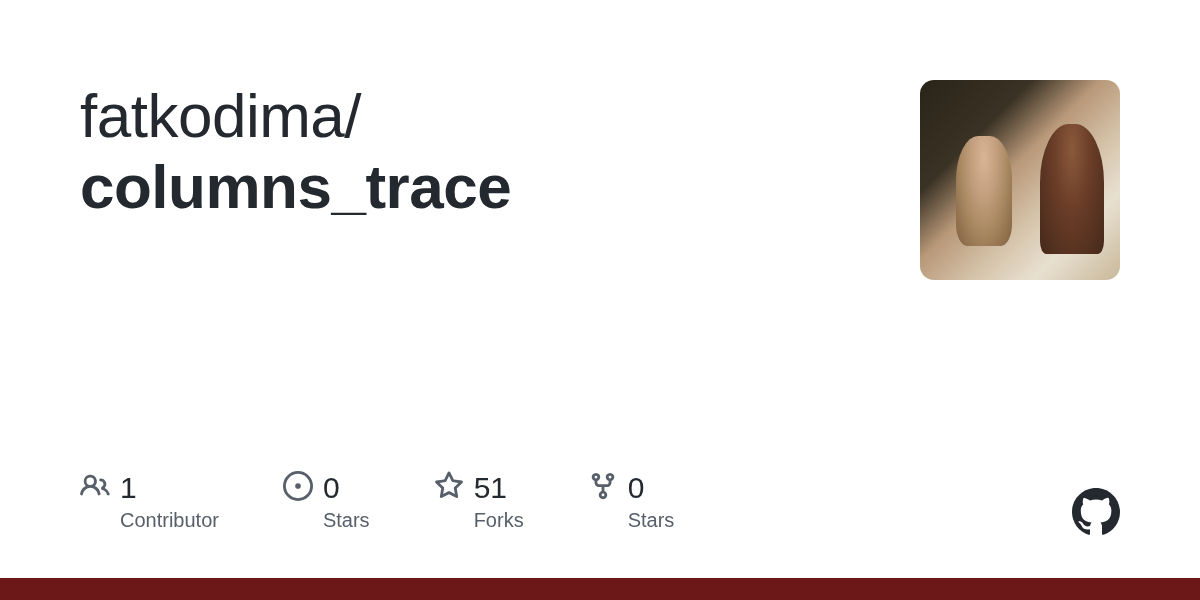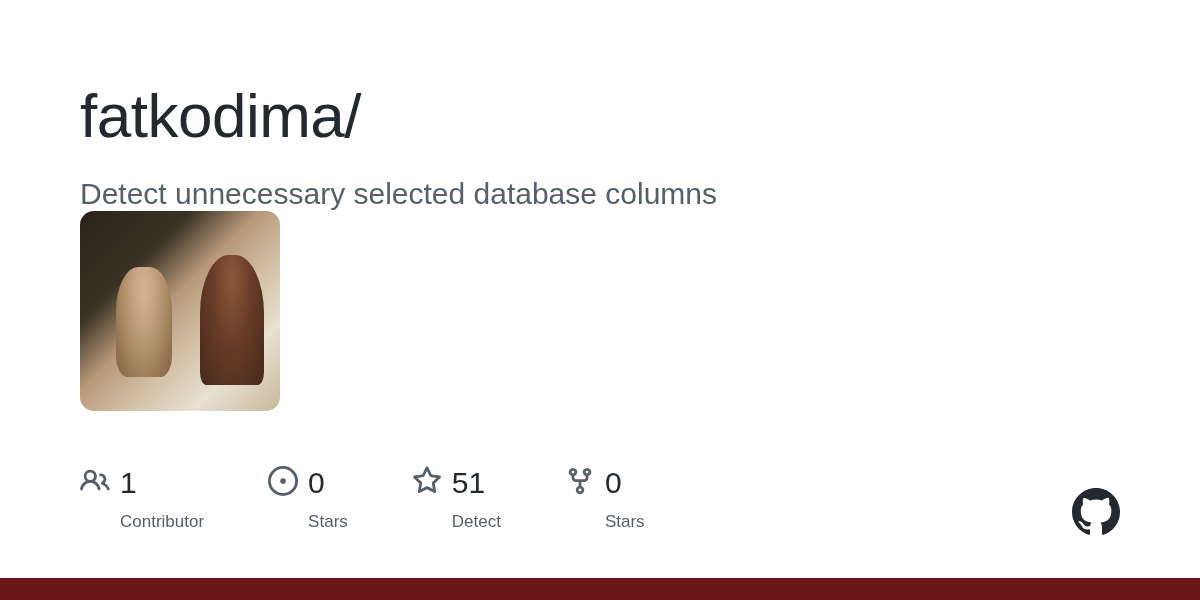--- a/index.html
+++ b/index.html
@@ -9,21 +9,20 @@
     font-family: -apple-system, BlinkMacSystemFont, "Segoe UI", Helvetica, Arial, sans-serif;
     background: #ffffff;
     position: relative;
     overflow: hidden;
   }
   .card {
     padding: 80px 80px 0 80px;
     display: flex;
     justify-content: space-between;
     align-items: flex-start;
-    flex-direction: column;
   }
   .text-block {
     flex: 1;
     padding-right: 40px;
   }
   .repo-title {
     font-size: 62px;
     font-weight: 600;
     line-height: 1.15;
     color: #24292f;
@@ -90,23 +89,23 @@
     width: 30px;
     height: 30px;
     fill: #57606a;
   }
   .stat-value {
     font-size: 30px;
     color: #24292f;
     font-weight: 400;
   }
   .stat-label {
-    margin-top: 12px;
+    margin-top: 4px;
     margin-left: 40px;
-    font-size: 17px;
+    font-size: 20px;
     color: #57606a;
   }
   .github-logo {
     position: absolute;
     right: 80px;
     bottom: 64px;
     width: 48px;
     height: 48px;
   }
   .github-logo svg {
@@ -123,22 +122,22 @@
     background: #6d1818;
   }
 </style>
 </head>
 <body>
 
 <div class="card">
   <div class="text-block">
     <h1 class="repo-title">
       <span class="owner">fatkodima</span><span class="owner">/</span><br>
+      <span class="name">columns_trace</span>
     </h1>
-    <p class="description">Detect unnecessary selected database columns</p>
   </div>
   <div class="avatar"></div>
 </div>
 
 <div class="stats">
 
   <div class="stat">
     <div class="stat-top">
       <span>
         <svg viewBox="0 0 16 16">
@@ -165,21 +164,21 @@
 
   <div class="stat">
     <div class="stat-top">
       <span>
         <svg viewBox="0 0 16 16">
             <path d="M8 .25a.75.75 0 0 1 .673.418l1.882 3.815 4.21.612a.75.75 0 0 1 .416 1.279l-3.046 2.97.719 4.192a.751.751 0 0 1-1.088.791L8 12.347l-3.766 1.98a.75.75 0 0 1-1.088-.79l.72-4.194L.818 6.374a.75.75 0 0 1 .416-1.28l4.21-.611L7.327.668A.75.75 0 0 1 8 .25Zm0 2.445L6.615 5.5a.75.75 0 0 1-.564.41l-3.097.45 2.24 2.184a.75.75 0 0 1 .216.664l-.528 3.084 2.769-1.456a.75.75 0 0 1 .698 0l2.77 1.456-.53-3.084a.75.75 0 0 1 .216-.664l2.24-2.183-3.096-.45a.75.75 0 0 1-.564-.41L8 2.694Z"></path>
           </svg>
       </span>
       <span class="stat-value">51</span>
     </div>
-    <span class="stat-label">Detect</span>
+    <span class="stat-label">Forks</span>
   </div>
 
   <div class="stat">
     <div class="stat-top">
       <span>
         <svg viewBox="0 0 16 16">
             <path d="M5 5.372v.878c0 .414.336.75.75.75h4.5a.75.75 0 0 0 .75-.75v-.878a2.25 2.25 0 1 1 1.5 0v.878a2.25 2.25 0 0 1-2.25 2.25h-1.5v2.128a2.251 2.251 0 1 1-1.5 0V8.5h-1.5A2.25 2.25 0 0 1 3.5 6.25v-.878a2.25 2.25 0 1 1 1.5 0ZM5 3.25a.75.75 0 1 0-1.5 0 .75.75 0 0 0 1.5 0Zm6.75.75a.75.75 0 1 0 0-1.5.75.75 0 0 0 0 1.5Zm-3 8.75a.75.75 0 1 0-1.5 0 .75.75 0 0 0 1.5 0Z"></path>
           </svg>
       </span>
       <span class="stat-value">0</span>

